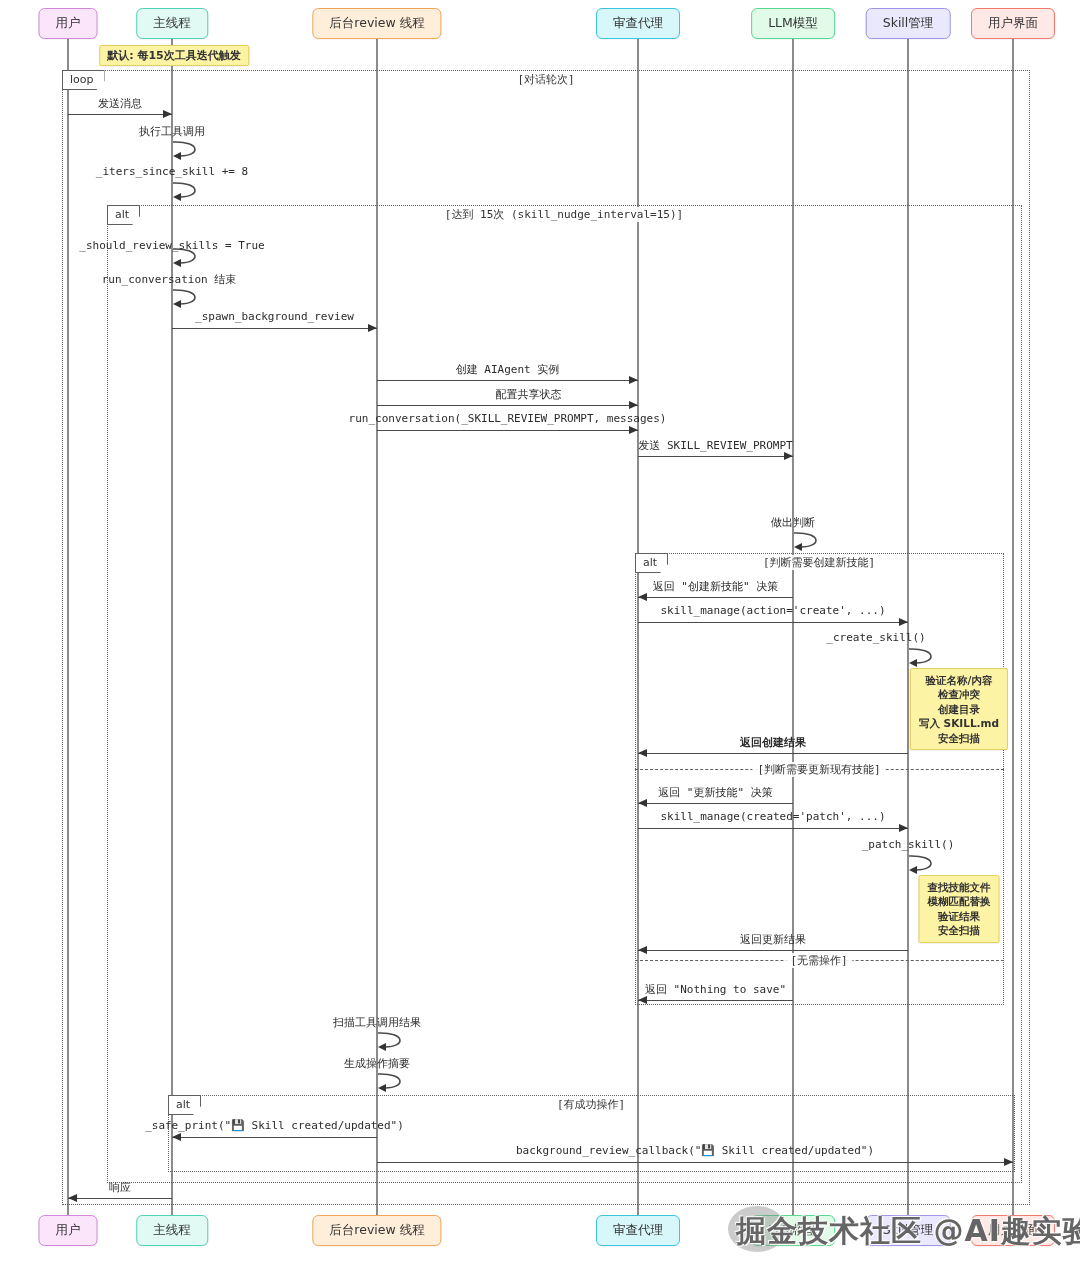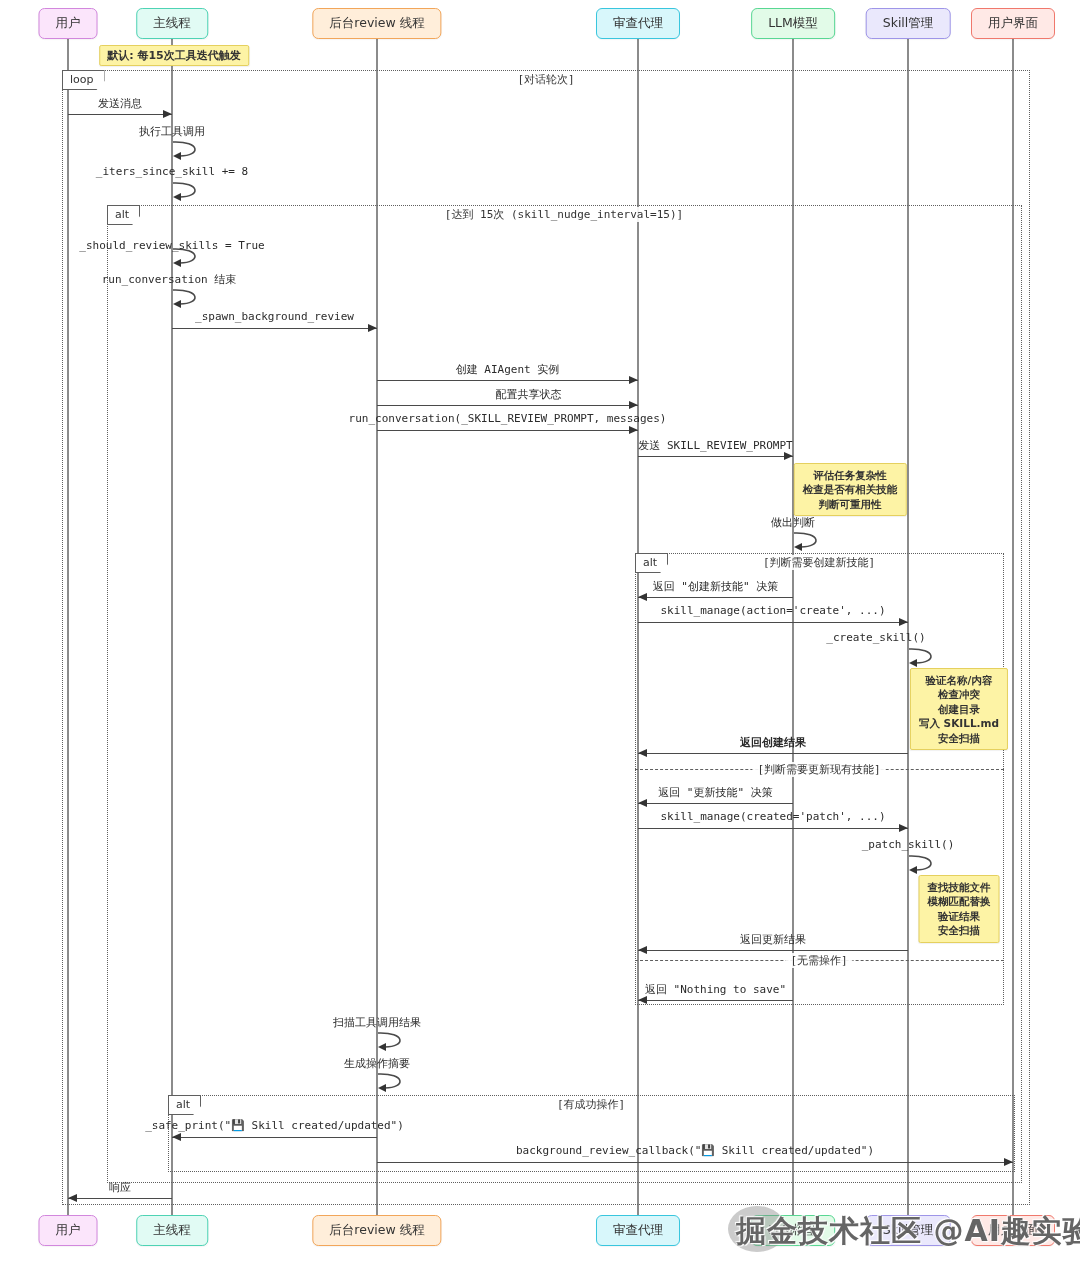--- a/index.html
+++ b/index.html
@@ -73,25 +73,20 @@
     <div class="ftab" style="left: 635px; top: 553px;">alt</div>
     <div class="guard" style="left: 819px; top: 555px;">[判断需要创建新技能]</div>
     <div class="divline" style="left: 635px; top: 769px; width: 369px;"></div>
     <div class="guard" style="left: 819px; top: 762px;">[判断需要更新现有技能]</div>
     <div class="divline" style="left: 635px; top: 960px; width: 369px;"></div>
     <div class="guard" style="left: 819px; top: 953px;">[无需操作]</div>
     <div class="frame" style="left: 168px; top: 1095px; width: 847px; height: 77px;"></div>
     <div class="ftab" style="left: 168px; top: 1095px;">alt</div>
     <div class="guard" style="left: 591px; top: 1097px;">[有成功操作]</div>
     <div class="note" style="left: 174px; top: 45px; padding: 2px 7px; background: rgb(253, 243, 165); border: 1px solid rgb(229, 208, 94); font-size: 11px;">默认: 每15次工具迭代触发</div>
-    <div class="note" style="left: 850px; top: 463px; background: rgb(253, 243, 165); border: 1px solid rgb(229, 208, 94);">
-      <div>评估任务复杂性</div>
-      <div>检查是否有相关技能</div>
-      <div>判断可重用性</div>
-    </div>
     <div class="note" style="left: 959px; top: 668px; background: rgb(253, 243, 165); border: 1px solid rgb(229, 208, 94);">
       <div>验证名称/内容</div>
       <div>检查冲突</div>
       <div>创建目录</div>
       <div>写入 SKILL.md</div>
       <div>安全扫描</div>
     </div>
     <div class="note" style="left: 959px; top: 875px; background: rgb(253, 243, 165); border: 1px solid rgb(229, 208, 94);">
       <div>查找技能文件</div>
       <div>模糊匹配替换</div>

